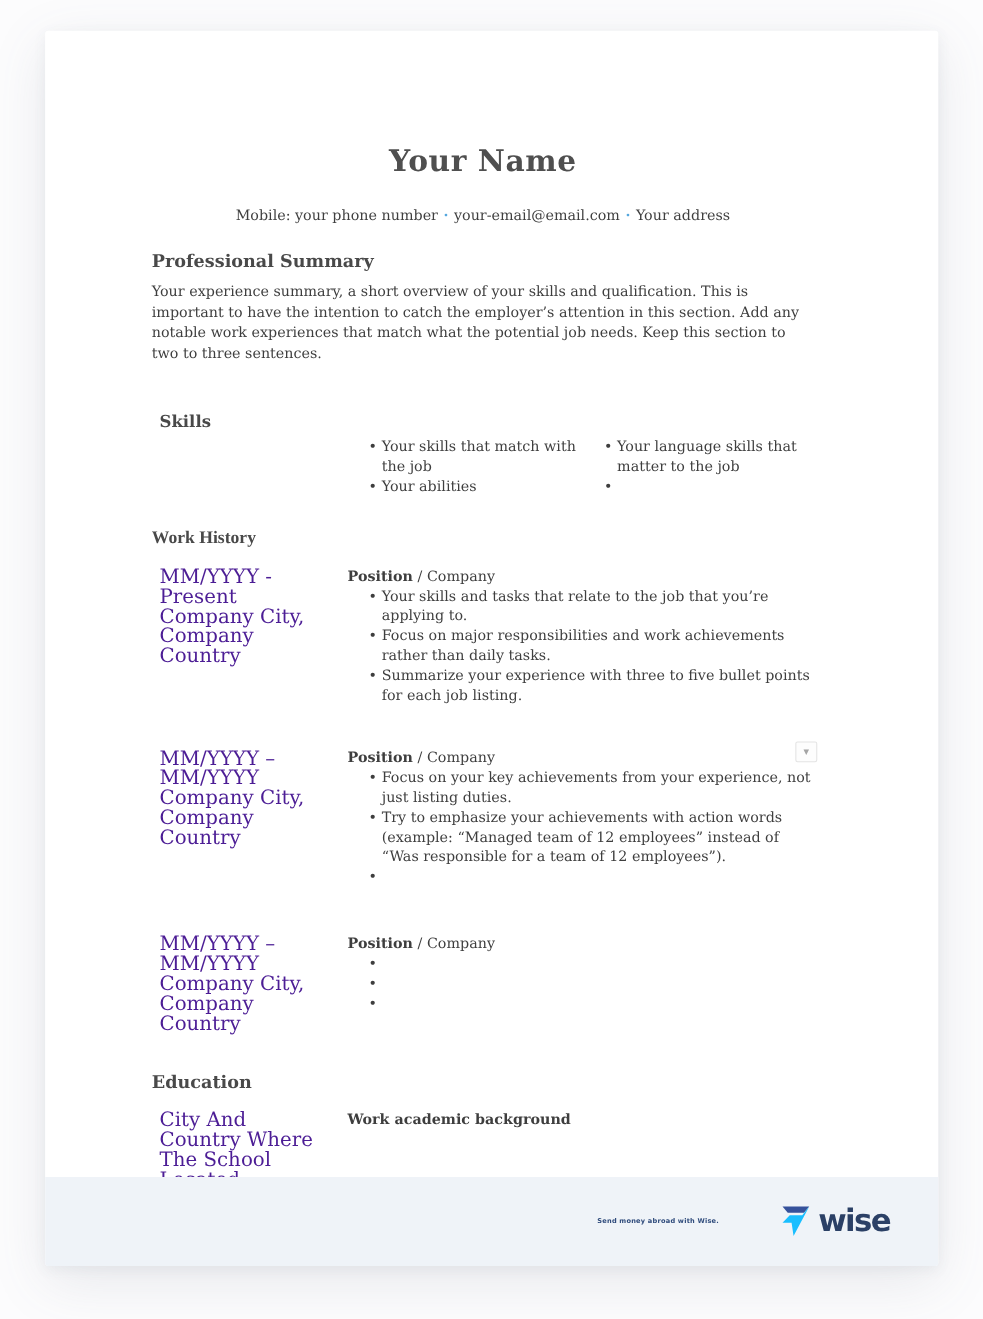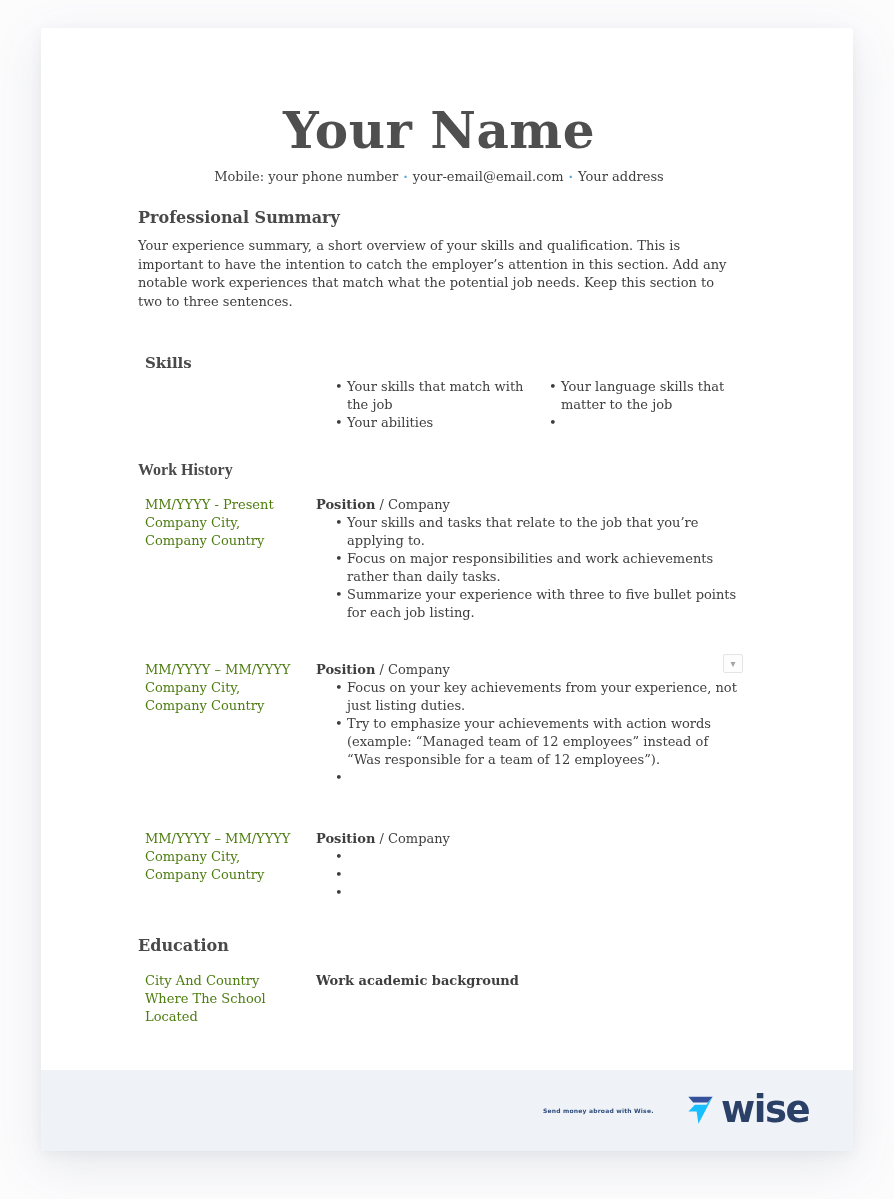--- a/index.html
+++ b/index.html
@@ -15,22 +15,22 @@
     width: 812px; margin: 0 auto;
     background: #ffffff;
     border-radius: 3px;
     box-shadow: 0 14px 50px rgba(90,100,120,0.13), 0 3px 12px rgba(90,100,120,0.07);
     overflow: hidden;
   }
   .page-body { height: 1042px; padding: 78px 113px 0 97px; }
 
   
   .resume-name {
-    margin: 0; text-align: center;
-    font-size: 50px; line-height: 50px; font-weight: bold;
+    margin: 16px; text-align: center;
+    font-size: 27px; line-height: 50px; font-weight: bold;
     color: #4F4F4F; letter-spacing: 0.5px;
   }
   .contact-line {
     margin-top: 12px; text-align: center;
     font-size: 13px; line-height: 18px; color: #3F3F3F;
   }
   .contact-line .dot { color: #55A7DE; font-weight: bold; padding: 0 5px; }
 
   
   .sec-title {
@@ -58,21 +58,21 @@
   .skills-grid { display: grid; grid-template-columns: 178px 214px 210px; margin-top: 5px; }
 
   
   .entry { display: grid; grid-template-columns: 178px 1fr; position: relative; }
   .e1 { margin-top: 16px; }
   .e2 { margin-top: 39px; }
   .e3 { margin-top: 43px; }
   .e-edu { margin-top: 16px; }
   .entry-left {
     padding-left: 7px;
-    font-size: 13px; line-height: 18px; color: #4d7c0f;
+    font-size: 18px; line-height: 18px; color: #4c1d95;
     max-width: 162px;
   }
   .entry-right { font-size: 13px; line-height: 18px; color: #3E3E3E; }
   .position-line b { color: #3E3E3E; }
   .degree { font-weight: bold; }
 
   .dropdown-btn {
     position: absolute; right: -3px; top: -7px;
     width: 20px; height: 19px;
     background: #FDFDFD; border: 1px solid #E4E4E4; border-radius: 2px;
@@ -86,21 +86,21 @@
   .footer-tagline {
     position: absolute; left: 502px; top: 37px;
     font-family: "DejaVu Sans", sans-serif;
     font-size: 6px; letter-spacing: 0.2px;
     color: #2F4B7C; font-weight: bold;
   }
   .wise-logo { position: absolute; right: 44px; top: 21px; display: flex; align-items: center; }
   .wise-flag { width: 38px; height: 38px; display: block; }
   .wise-word {
     font-family: "DejaVu Sans", sans-serif;
-    font-weight: bold; font-size: 37px; line-height: 38px;
+    font-weight: bold; font-size: 28px; line-height: 38px;
     color: #2B4066; letter-spacing: -1.5px; margin-left: 2px;
   }
 </style>
 </head>
 <body>
 
 <div class="canvas">
   <div class="page">
     <div class="page-body">
 

